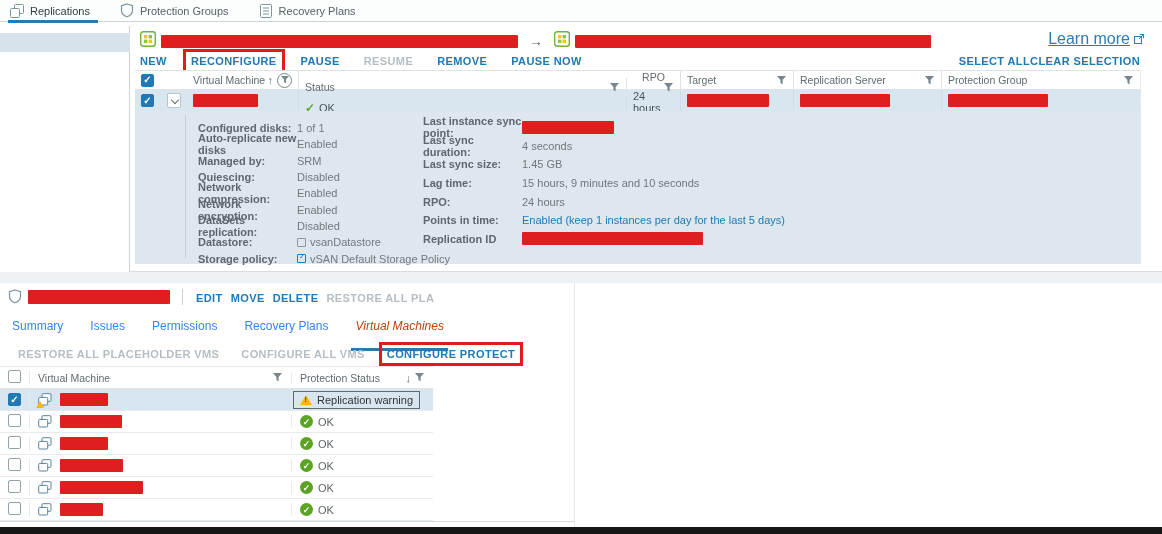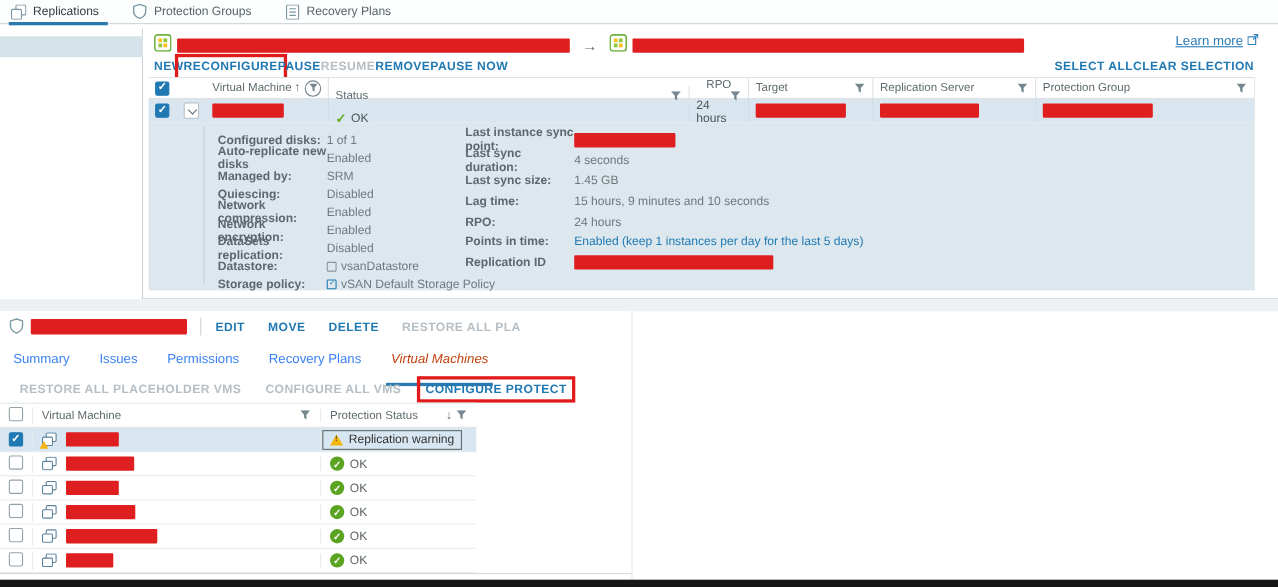--- a/index.html
+++ b/index.html
@@ -17,23 +17,23 @@
   
   .top-card { position:absolute; left:0; top:26px; width:1162px; height:246px; background:#fff; border-bottom:1px solid #d8dcdf; }
   .sidebar { position:absolute; left:0; top:0; width:130px; height:246px; border-right:1px solid #ccd2d6; background:#fff; }
   .sidebar .sel { position:absolute; left:0; top:7px; width:130px; height:19px; background:#d7e3ea; }
 
   .redact { display:inline-block; height:13px; background:#df1f1f; border-radius:1px; vertical-align:middle; }
 
   .repl-header { position:absolute; left:140px; top:6px; height:18px; display:flex; align-items:center; gap:5px; }
   .hdr-arrow { font-size:14px; color:#5a666c; padding:0 6px; }
 
-  .learn-more { position:absolute; right:18px; top:4px; font-size:12px; color:#2b7cb5; text-decoration:underline; display:flex; align-items:center; gap:4px; cursor:pointer; }
-
-  .toolbar { position:absolute; left:140px; top:29px; display:flex; align-items:flex-start; }
+  .learn-more { position:absolute; right:18px; top:4px; font-size:16px; color:#2b7cb5; text-decoration:underline; display:flex; align-items:center; gap:4px; cursor:pointer; }
+
+  .toolbar { position:absolute; left:140px; top:29px; display:flex; align-items:flex-start; gap:24px; }
   .tb-btn { position:relative; font-size:11px; font-weight:600; letter-spacing:.4px; color:#2079b3; cursor:pointer; }
   .tb-btn.disabled { color:#b5bec4; cursor:default; }
   .annot-box { position:absolute; left:-8px; right:-8px; top:-6px; bottom:-6px; border:3px solid #e11b1b; pointer-events:none; }
   .sel-actions { position:absolute; right:22px; top:29px; display:flex; }
 
   
   .ttable { position:absolute; left:135px; top:44px; width:1005px; }
   .t-cols { display:flex; align-items:center; }
   .thead { height:20px; border-top:1px solid #dfe3e6; border-bottom:1px solid #dfe3e6; font-size:10.5px; color:#5f6b70; background:#fff; }
   .th, .td { height:100%; display:flex; align-items:center; padding:0 6px; }
@@ -80,21 +80,21 @@
   .d-icon.disk-icon { border-color:#2079b3; }
   .d-icon.datastore-icon { border-color:#8b979d; }
 
   
   .gap-strip { position:absolute; left:0; top:272px; width:1162px; height:11px; background:#eef1f3; }
   .bottom-panel { position:absolute; left:0; top:283px; width:575px; height:244px; background:#fff; border-right:1px solid #e6e9eb; }
   .bp-title { position:absolute; left:0; top:0; width:575px; height:30px; }
   .bp-title .shield { position:absolute; left:8px; top:6px; }
   .bp-title .redact { position:absolute; left:28px; top:7px; height:14px; }
   .bp-sep { position:absolute; left:182px; top:6px; height:16px; width:0; border-left:1px solid #ccd3d6; }
-  .bp-actions { position:absolute; left:196px; top:9px; display:flex; gap:21px; }
+  .bp-actions { position:absolute; left:196px; top:9px; display:flex; gap:8px; }
   .bp-tabs { position:absolute; left:12px; top:36px; display:flex; gap:27px; }
   .bp-tab { position:relative; font-size:12px; color:#3b82f6; padding-bottom:6px; cursor:pointer; }
   .bp-tab.active { color:#c2410c;font-style:italic; }
   .bp-tab.active::after { content:""; position:absolute; left:-4px; right:-4px; bottom:-12px; height:3px; background:#2a7ab0; }
   .bp-buttons { position:absolute; left:18px; top:65px; display:flex; gap:22px; }
 
   .btable { position:absolute; left:0; top:83px; width:433px; }
   .b-cols { display:flex; align-items:center; }
   .bhead { height:23px; border-top:1px solid #e3e7e9; border-bottom:1px solid #dfe3e6; font-size:10.5px; color:#5f6b70; }
   .bc0 { width:30px; padding-left:8px; border-right:1px solid #e7ebed; }

